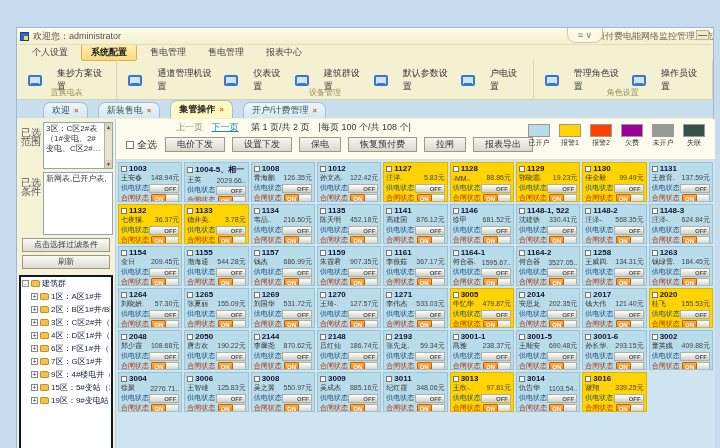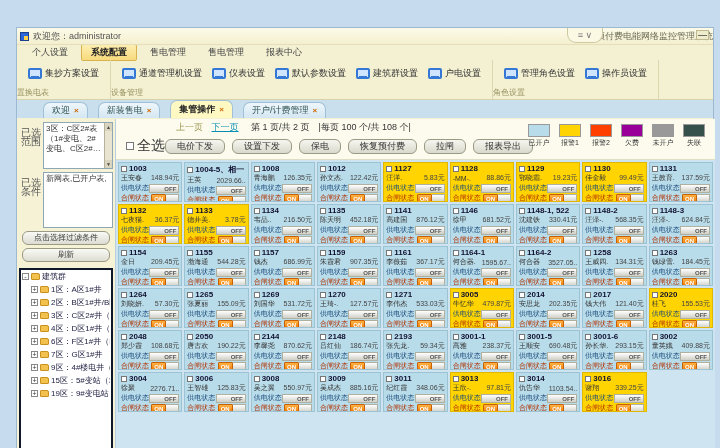--- a/index.html
+++ b/index.html
@@ -23,59 +23,59 @@
               text-align:center; color:#222; background:#efeccb; border:1px solid #bdb88e; }
 
   
   .menubar { height:15px; background:#f4f0d2; display:flex; align-items:center; padding-left:6px; gap:4px; }
   .menu-item { font-size:9px; color:#444; padding:1px 9px; cursor:default; }
   .menu-item.active { font-weight:bold; color:#222; background:linear-gradient(#fdeeb1,#f7da7c); border:1px solid #d8b24e; border-radius:2px; }
 
   
   .ribbon { height:40px; background:#f4f0d2; border-bottom:1px solid #d8d2ab; display:flex; }
   .rgroup { position:relative; display:flex; align-items:flex-start; padding:4px 6px 12px 6px; border-right:1px solid #ddd7b0; }
-  .rgroup-label { position:absolute; left:0; right:0; bottom:1px; text-align:left; font-size:8px; color:#97915f; }
-  .rbtn { display:flex; align-items:center; gap:3px; padding:3px 5px; font-size:9px; color:#333; cursor:default; }
+  .rgroup-label { position:absolute; left:0; right:0; bottom:1px; text-align:center; font-size:8px; color:#97915f; }
+  .rbtn { display:flex; align-items:center; gap:15px; padding:3px 5px; font-size:9px; color:#333; cursor:default; }
   .ricon { width:14px; height:11px; background:#cfe4ff; border:2px solid #3577d4; border-radius:2px; position:relative; flex:none; }
   .ricon:after { content:""; position:absolute; left:1px; right:1px; bottom:-1px; height:2px; background:#3577d4; }
 
   
   .tabstrip { height:18px; background:#c9dfee; display:flex; align-items:flex-end; padding-left:26px; gap:10px; }
   .tab { height:16px; display:flex; align-items:center; gap:4px; padding:0 8px; font-size:9px; color:#355;
          background:linear-gradient(#eef6fb,#d4e7f2); border:1px solid #9fc0d8; border-bottom:none; border-radius:7px 7px 0 0; }
   .tab.active { background:#fef9c3; font-weight:bold; color:#222; height:18px; }
   .tab .x { color:#cc6600; font-size:8px; font-weight:bold; }
 
   
   .content { position:absolute; top:91px; bottom:0; left:0; width:698px; display:flex; }
   .sidebar { width:99px; background:#f6f2d6; padding:3px 2px 0 2px; border-right:1px solid #b9cede; }
   .filter-row { display:flex; margin-bottom:3px; }
   .side-label { width:24px; font-size:10px; color:#555; line-height:9px; padding-top:6px; text-align:center; }
   .listbox { flex:1; background:#fff; border:1px solid #8fa6b5; height:47px; position:relative; font-size:8px; color:#333; padding:1px 9px 1px 2px; line-height:10px; overflow:hidden; }
-  .condbox { flex:1; background:#fff; border:1px solid #8fa6b5; height:56px; font-size:8px; color:#333; padding:1px 2px; line-height:10px; }
+  .condbox { flex:1; background:#fff; border:1px solid #8fa6b5; height:63px; font-size:8px; color:#333; padding:1px 2px; line-height:10px; }
   .vscroll { position:absolute; right:0; top:0; bottom:0; width:8px; background:#e8e4d0; border-left:1px solid #b5b19a; }
   .vscroll span { position:absolute; left:0; width:7px; height:8px; font-size:5px; text-align:center; line-height:8px; color:#444; background:#d8d4be; }
   .vscroll .up { top:0; } .vscroll .dn { bottom:0; }
   .side-btn { display:block; width:88px; margin:3px auto 0 auto; height:14px; font-size:8px; color:#333;
-              background:linear-gradient(#fafaf6,#dcdcd2); border:1px solid #9a9a85; border-radius:6px; text-align:center; line-height:12px; }
+              background:linear-gradient(#fafaf6,#dcdcd2); border:1px solid #9a9a85; border-radius:0; text-align:center; line-height:12px; }
   .treebox { margin-top:6px; height:183px; background:#fff; border:2px solid #0f172a; padding:0 1px; overflow:hidden; }
   .tree-item { display:flex; align-items:center; gap:2px; font-size:8px; color:#224; line-height:13px; white-space:nowrap; overflow:hidden; }
   .expbox { width:7px; height:7px; border:1px solid #888; background:#fff; font-size:7px; line-height:5px; text-align:center; color:#333; flex:none; }
   .folder { width:9px; height:7px; background:#f2c14e; border:1px solid #c8921c; border-radius:1px 2px 1px 1px; flex:none; }
 
   .main { flex:1; display:flex; flex-direction:column; background:#cfe4f1; }
   .toolbar { height:41px; background:#fdfbee; position:relative; padding:2px 0 0 8px; border-bottom:1px solid #e0ddc5; }
   .pager { font-size:9px; color:#333; margin-left:52px; }
   .pager .prev { color:#a09a55; margin-right:6px; }
   .pager .next { color:#0a8fb4; text-decoration:underline; margin-right:10px; }
   .tb-row { display:flex; align-items:center; margin-top:3px; }
   .checkbox { width:8px; height:8px; background:#fff; border:1px solid #777; margin:0 3px 0 2px; flex:none; }
-  .selall { font-size:14px; color:#333; margin-right:0; }
+  .selall { font-size:10px; color:#333; margin-right:8px; }
   .tb-btn { height:15px; padding:0 11px; margin-right:7px; font-size:9px; color:#333; line-height:13px;
-            background:linear-gradient(#f6f6f0,#d9d9cc); border:1px solid #9a9a85; border-radius:6px; }
+            background:linear-gradient(#f6f6f0,#d9d9cc); border:1px solid #9a9a85; border-radius:0; }
   .legend { position:absolute; right:10px; top:5px; display:flex; gap:9px; }
   .leg-item { display:flex; flex-direction:column; align-items:center; }
   .leg-swatch { width:22px; height:13px; border:1px solid #999; }
   .leg-label { font-size:7px; color:#333; margin-top:1px; }
 
   
   .grid { display:grid; grid-template-columns:repeat(9,1fr); gap:2px; padding:2px 2px 0 2px; }
   .card { height:40px; background:#b9dcea; border:1px solid #9cc3d4; padding:1px 2px; overflow:hidden; }
   .card.alarm { background:#ffd400; border-color:#dfb700; }
   .c-head { display:flex; align-items:center; gap:2px; }
@@ -126,25 +126,25 @@
         <div class="rbtn">
           <span class="ricon"></span>
           <span>通道管理机设置</span>
         </div>
         <div class="rbtn">
           <span class="ricon"></span>
           <span>仪表设置</span>
         </div>
         <div class="rbtn">
           <span class="ricon"></span>
-          <span>默认参数设置</span>
+          <span>建筑群设置</span>
         </div>
         <div class="rbtn">
           <span class="ricon"></span>
-          <span>建筑群设置</span>
+          <span>默认参数设置</span>
         </div>
         <div class="rbtn">
           <span class="ricon"></span>
           <span>户电设置</span>
         </div>
         <div class="rgroup-label">设备管理</div>
       </div>
       <div class="rgroup">
         <div class="rbtn">
           <span class="ricon"></span>

